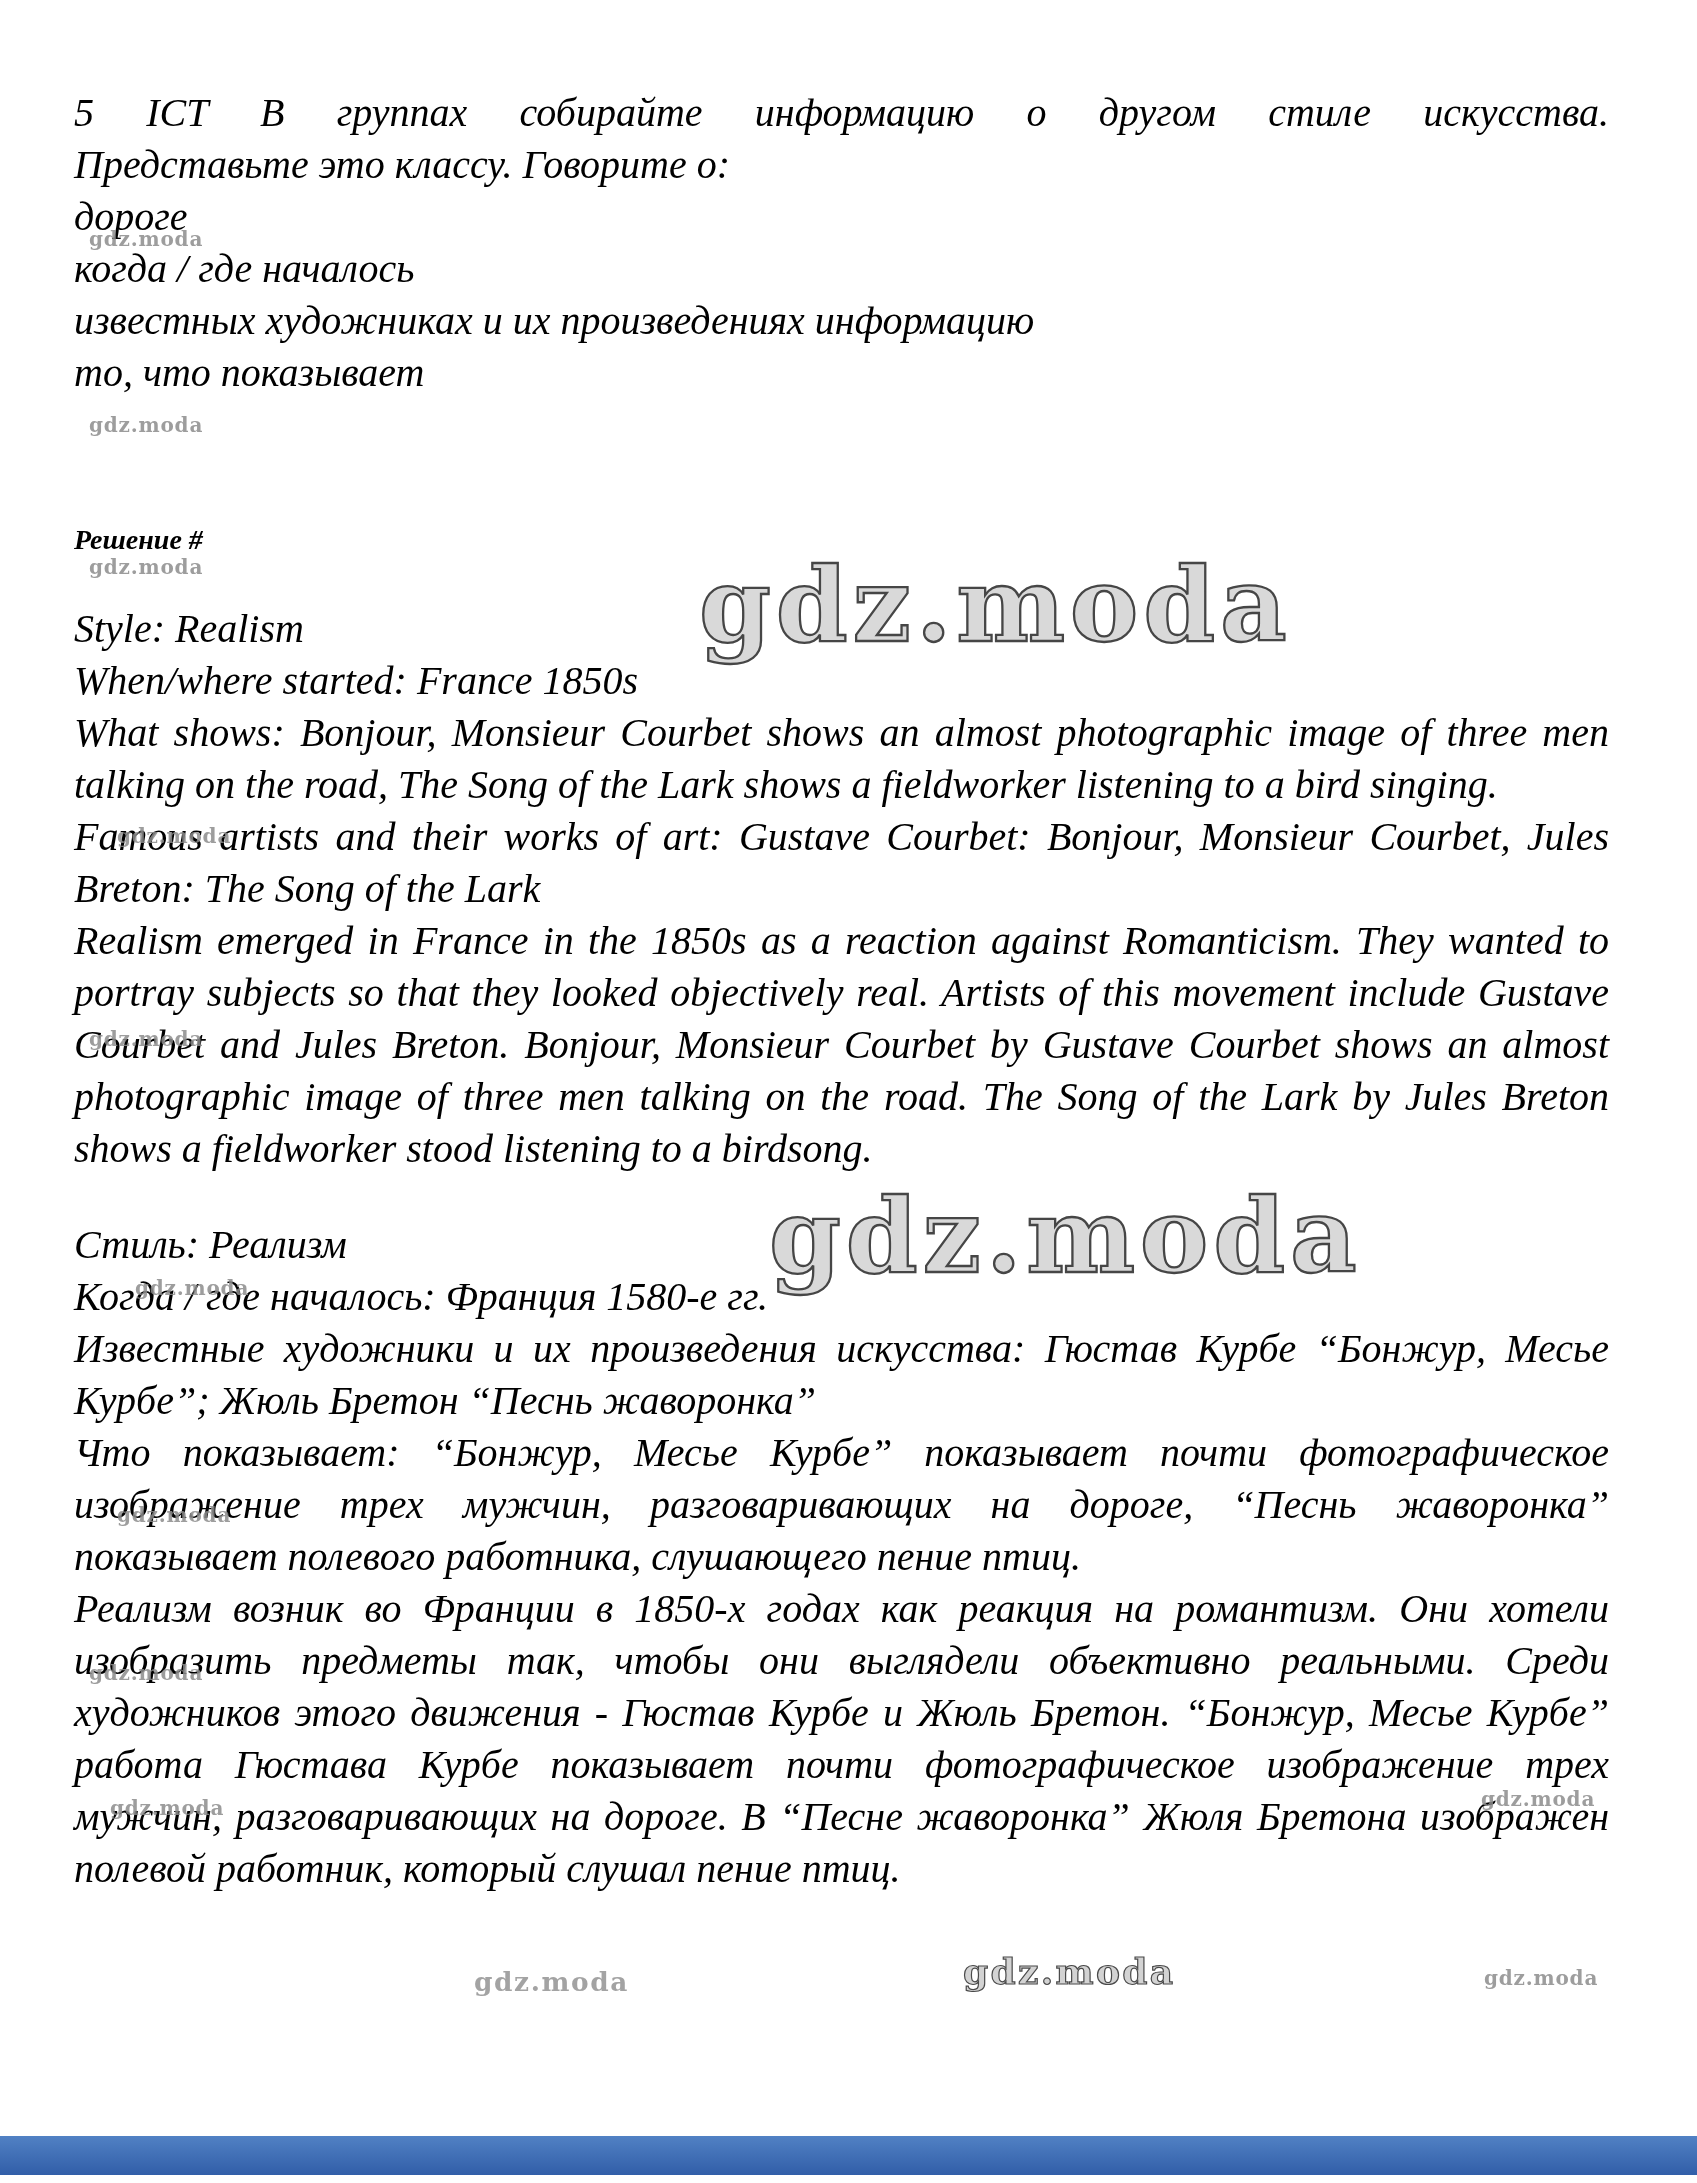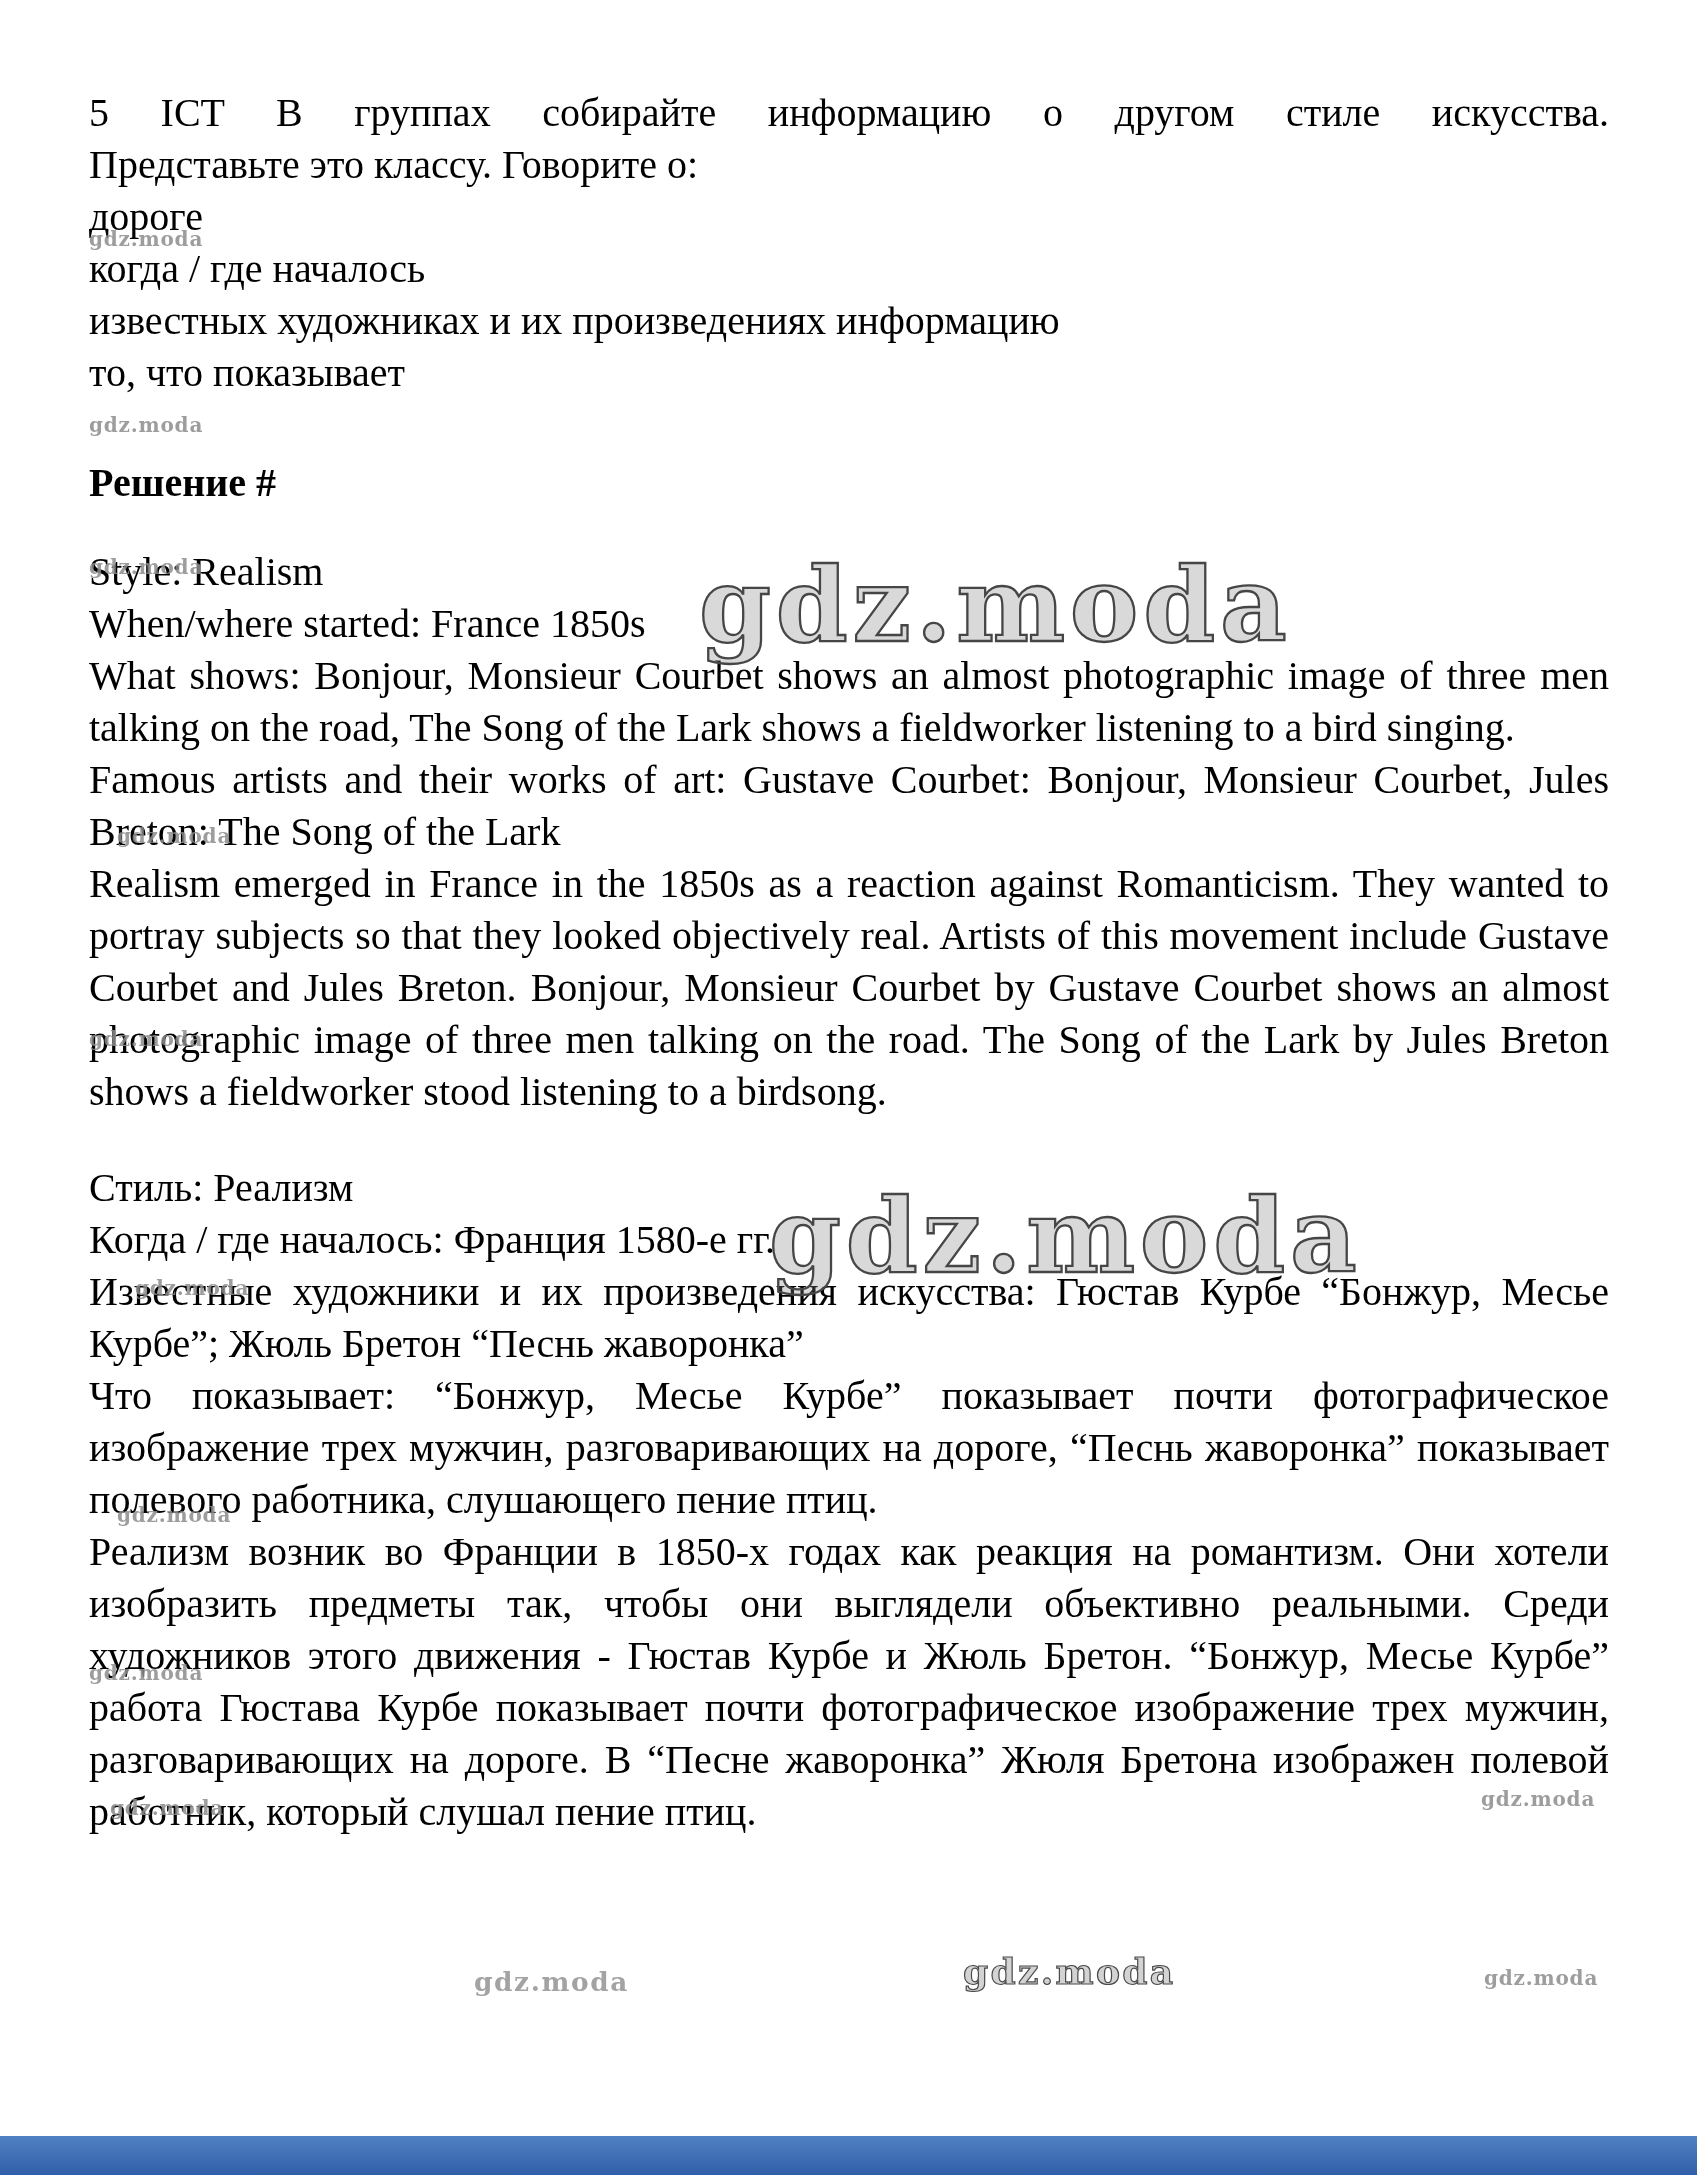--- a/index.html
+++ b/index.html
@@ -11,32 +11,33 @@
   }
   .page {
     position: relative;
     width: 1698px;
     height: 2183px;
     overflow: hidden;
     background: #ffffff;
   }
   .content {
     position: absolute;
-    left: 89px;
+    left: 74px;
     right: 89px;
     top: 87px;
     font-size: 40px;
     line-height: 52px;
+    font-style: italic;
   }
   .content p { margin: 0; }
   .just { text-align: justify; }
   .force-last { text-align-last: justify; }
   .heading {
-    margin-top: 58px;
-    font-size: 40px;
+    margin-top: 115px;
+    font-size: 28px;
     line-height: 52px;
     font-weight: bold;
   }
   .block { margin-top: 37px; }
   .block.ru { margin-top: 44px; }
 
   
   .wm-small {
     position: absolute;
     font-family: "DejaVu Serif", serif;

